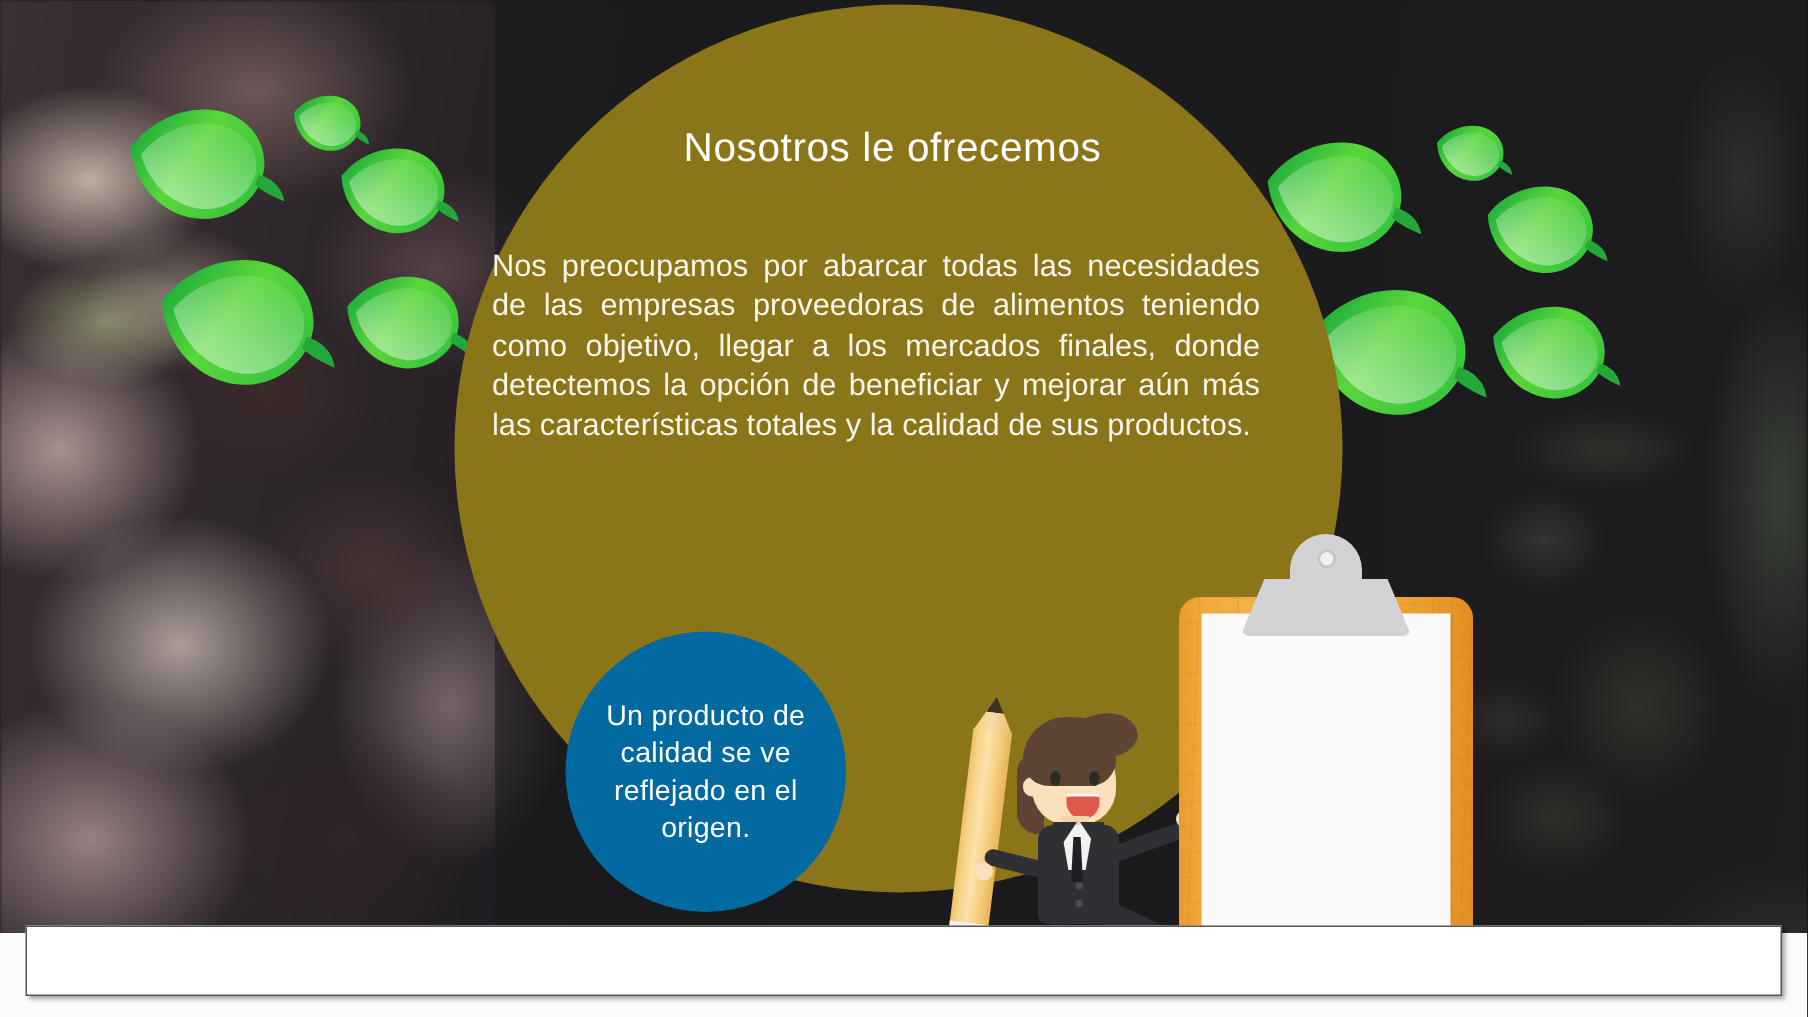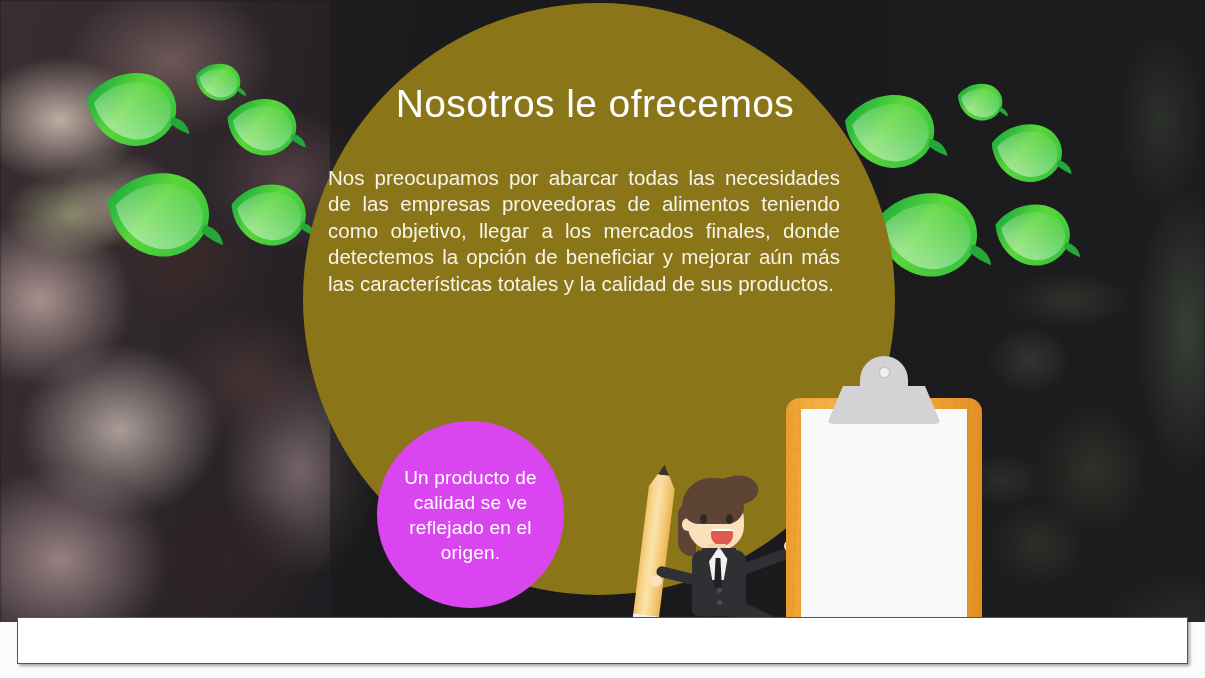--- a/index.html
+++ b/index.html
@@ -70,21 +70,21 @@
   }
 
   
   .title {
     position: absolute;
     left: 330px;
     top: 84px;
     width: 530px;
     text-align: center;
     color: #ffffff;
-    font-size: 39px;
+    font-size: 27px;
     font-weight: 400;
     letter-spacing: .4px;
     line-height: 1.05;
     white-space: nowrap;
   }
   .body-text {
     position: absolute;
     left: 328px;
     top: 165px;
     width: 512px;
@@ -96,21 +96,21 @@
   .body-text p { margin: 0; }
 
   
   .orange-circle {
     position: absolute;
     left: 377px;
     top: 421px;
     width: 187px;
     height: 187px;
     border-radius: 50%;
-    background: #d946ef;
+    background: #0369a1;
     display: flex;
     align-items: center;
     justify-content: center;
   }
   .orange-circle .ctext {
     color: #ffffff;
     font-size: 19px;
     line-height: 25px;
     text-align: center;
     letter-spacing: .2px;

